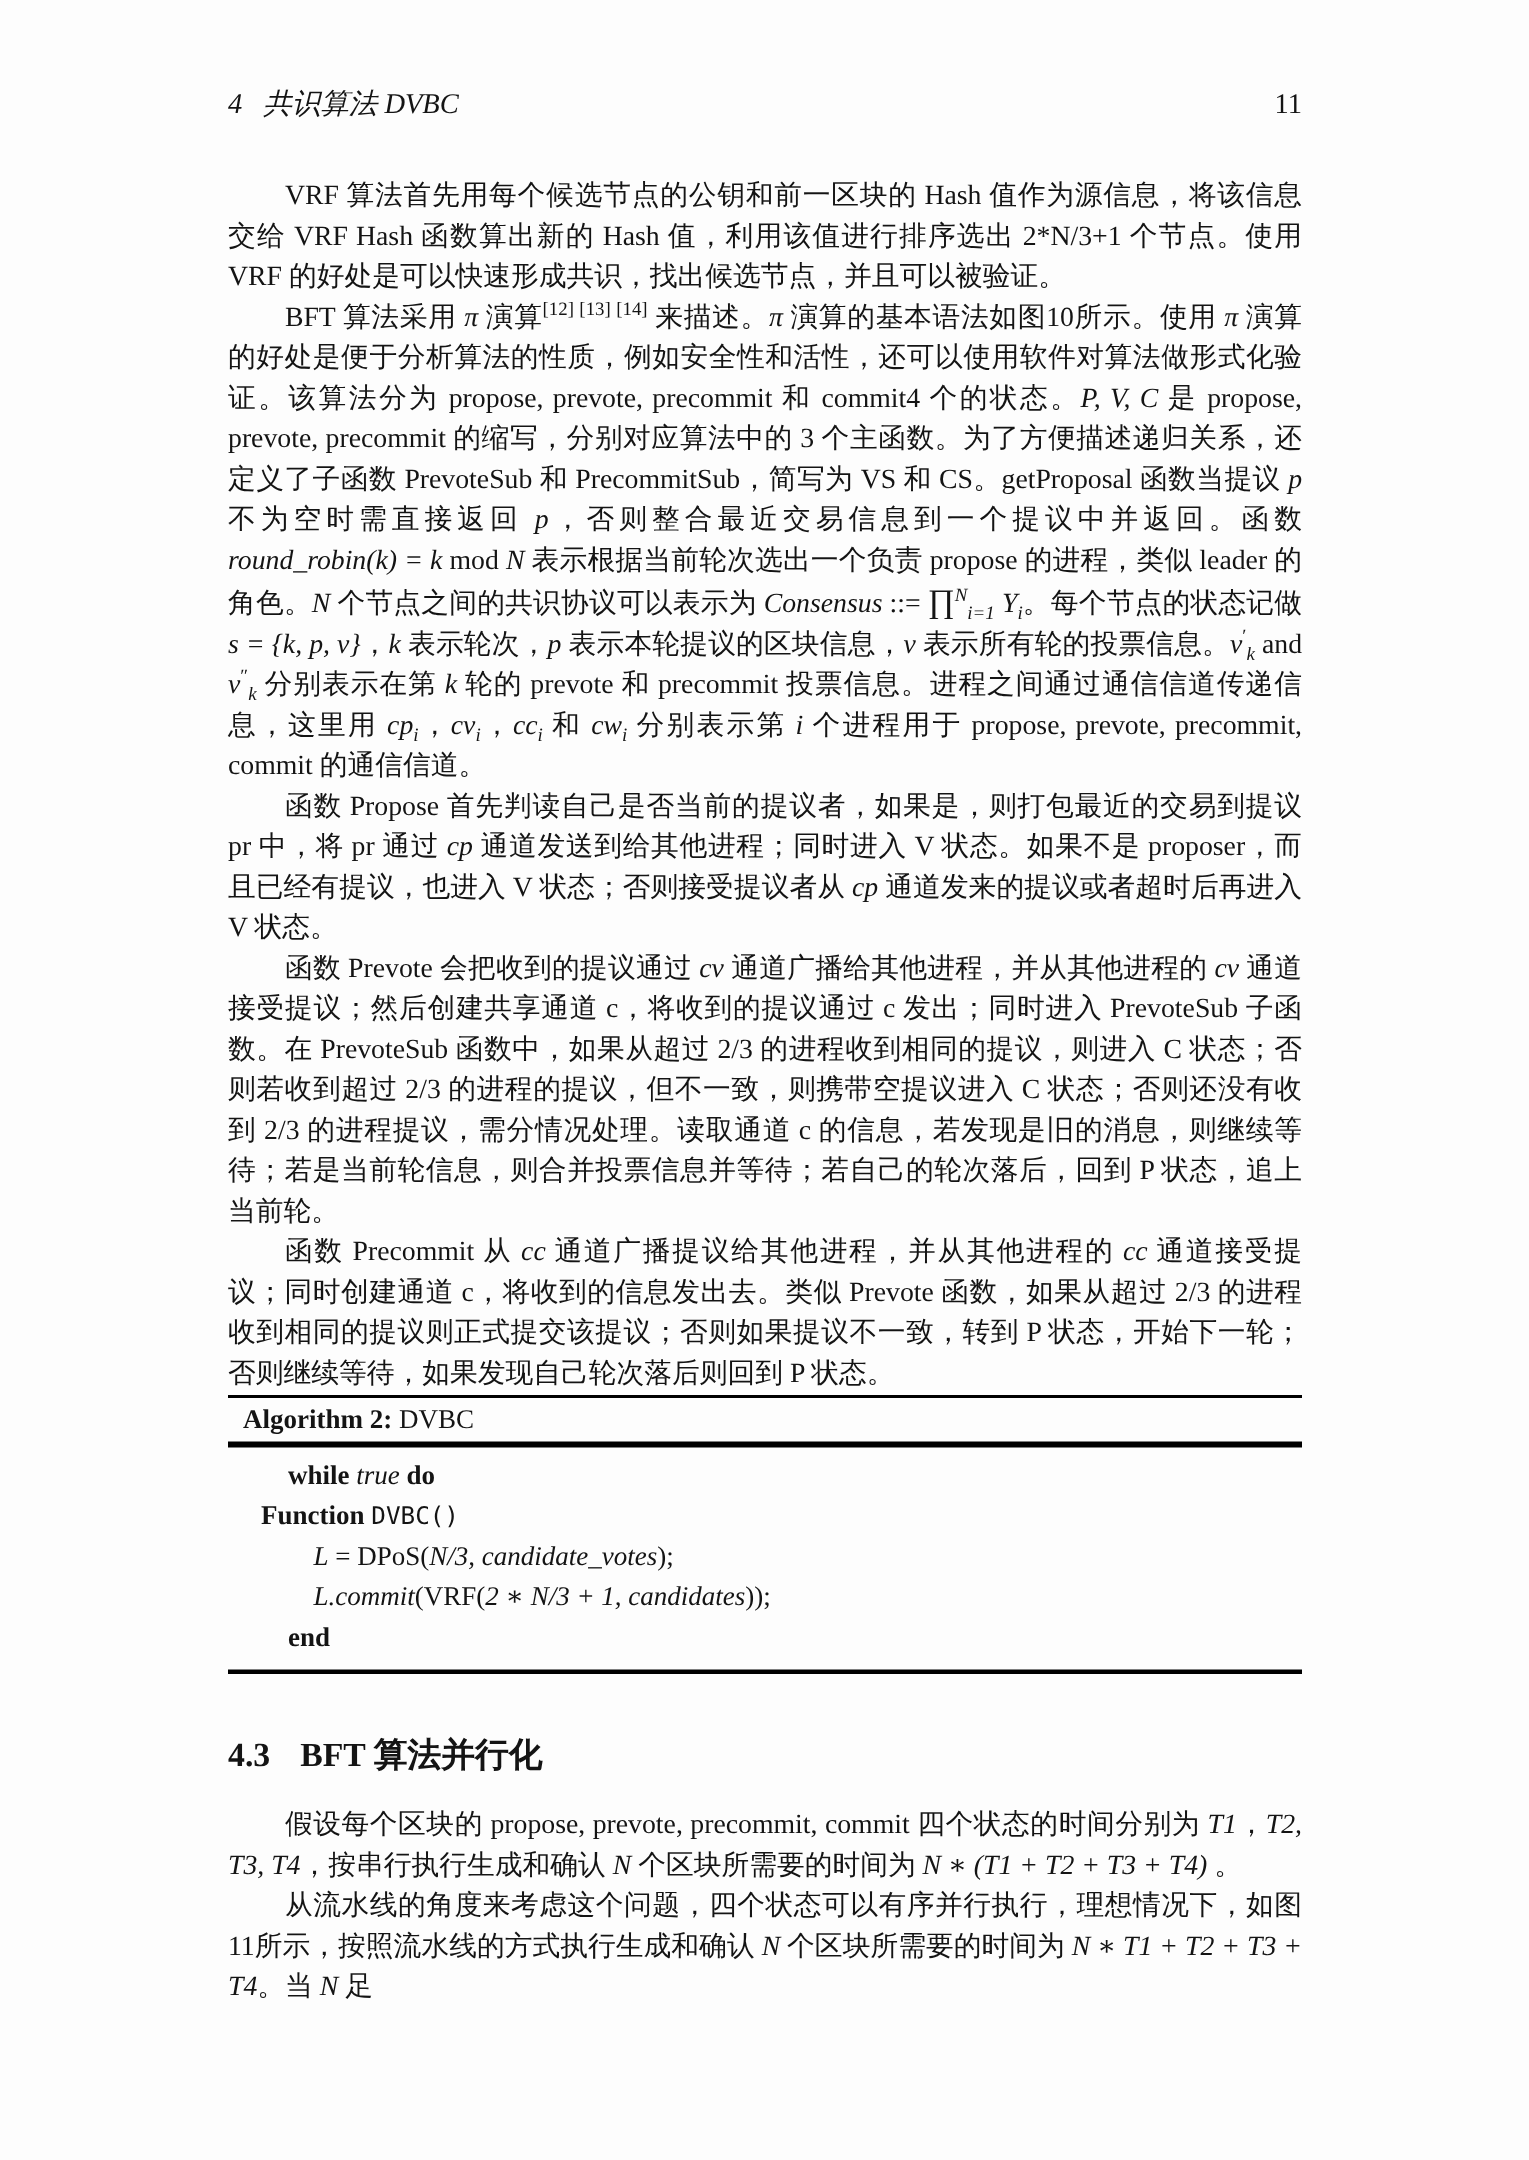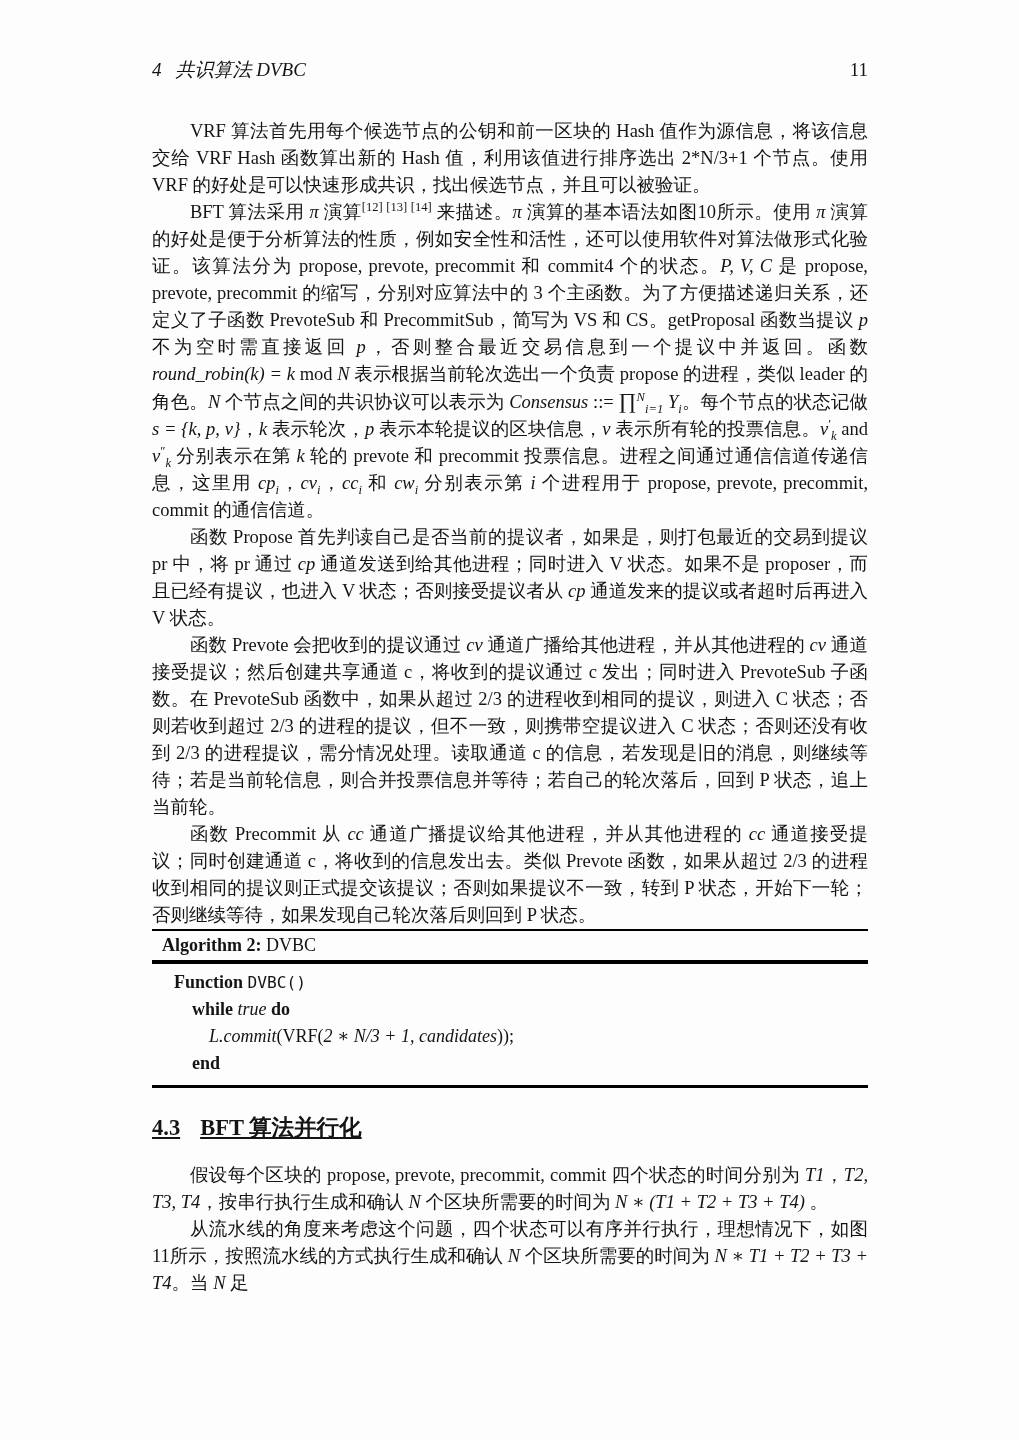--- a/index.html
+++ b/index.html
@@ -67,25 +67,24 @@
   .alg-line {
     line-height:27px;
     text-align:left;
   }
   .alg-ind-0 { padding-left:22px; }
   .alg-ind-1 { padding-left:40px; }
   .alg-ind-2 { padding-left:57px; }
 
   
   .section-heading {
-    margin:26px 0 0 0;
+    margin:40px 0 0 0;
     font-size:22.5px;
     font-weight:bold;
     line-height:28px;
-    text-decoration:underline;
   }
   .section-heading .sec-title { margin-left:20px; }
 
   .body-text-bottom { margin-top:20px; }
 </style>
 </head>
 <body>
 
 <div class="page">
   <div class="content">
@@ -105,22 +104,23 @@
         <p class="para"><span class="r-n">函数 Precommit 从 </span><span class="r-i">cc</span><span class="r-n"> 通道广播提议给其他进程，并从其他进程的 </span><span class="r-i">cc</span><span class="r-n"> 通道接受提议；同时创建通道 c，将收到的信息发出去。类似 Prevote 函数，如果从超过 2/3 的进程收到相同的提议则正式提交该提议；否则如果提议不一致，转到 P 状态，开始下一轮；否则继续等待，如果发现自己轮次落后则回到 P 状态。</span></p>
       </div>
 
     <div class="algorithm">
       <div class="alg-rule thin"></div>
       <div class="alg-caption">
         <span class="alg-label">Algorithm 2:</span><span> DVBC</span>
       </div>
       <div class="alg-rule thick"></div>
       <div class="alg-lines" id="alg-lines">
+          <div class="alg-line alg-ind-1"><span class="r-b">while </span><span class="r-i">true</span><span class="r-b"> do</span></div>
           <div class="alg-line alg-ind-0"><span class="r-b">Function </span><span class="r-m">DVBC()</span></div>
-          <div class="alg-line alg-ind-1"><span class="r-b">while </span><span class="r-i">true</span><span class="r-b"> do</span></div>
+          <div class="alg-line alg-ind-2"><span class="r-i">L</span><span class="r-n"> = DPoS(</span><span class="r-i">N/3, candidate_votes</span><span class="r-n">);</span></div>
           <div class="alg-line alg-ind-2"><span class="r-i">L.commit</span><span class="r-n">(VRF(</span><span class="r-i">2 ∗ N/3 + 1, candidates</span><span class="r-n">));</span></div>
           <div class="alg-line alg-ind-1"><span class="r-b">end</span></div>
         </div>
       <div class="alg-rule thick"></div>
     </div>
 
     <h2 class="section-heading">
       <span>4.3</span><span class="sec-title">BFT 算法并行化</span>
     </h2>
 

